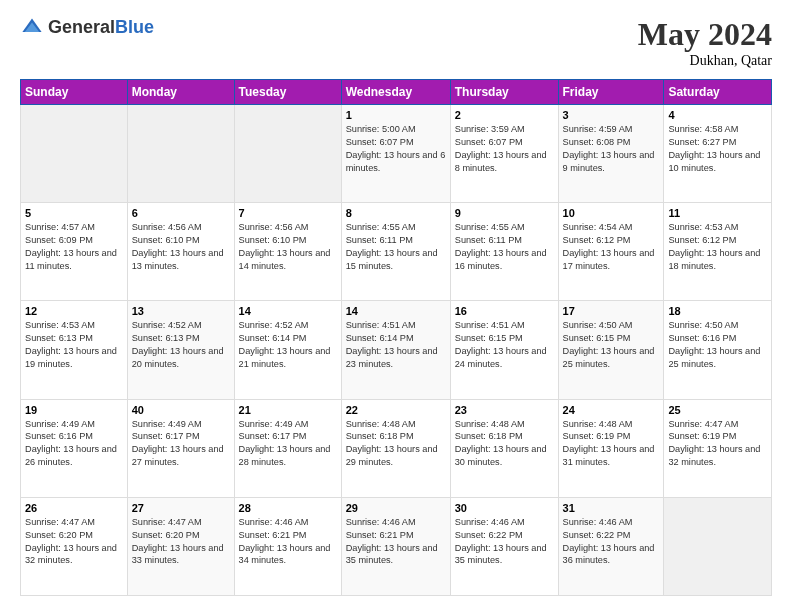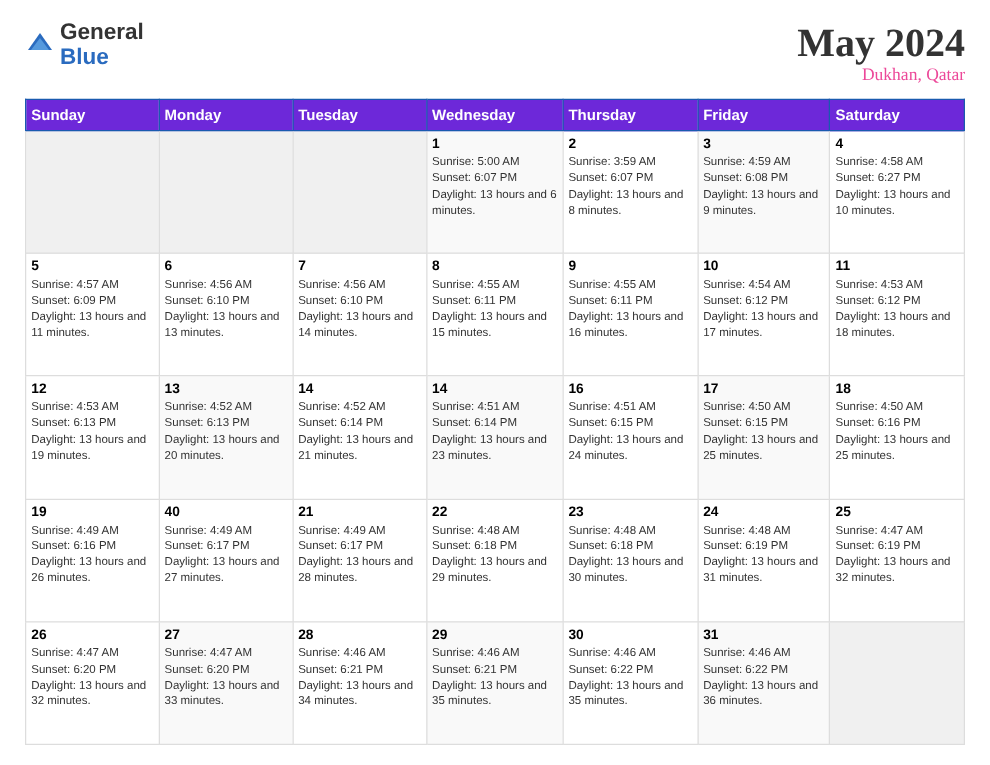--- a/index.html
+++ b/index.html
@@ -23,21 +23,21 @@
       align-items: flex-start;
       margin-bottom: 10px;
     }
     .logo {
       display: flex;
       align-items: center;
       gap: 4px;
     }
     .logo-text {
       display: flex;
-      flex-direction: column;
+      flex-direction: row;
       line-height: 1.1;
     }
     .logo-general {
       font-size: 18px;
       font-weight: bold;
       color: #333;
     }
     .logo-blue {
       font-size: 18px;
       font-weight: bold;
@@ -51,30 +51,30 @@
       text-align: right;
       font-family: Liberation Serif, serif;
     }
     .main-title {
       font-size: 32px;
       font-weight: bold;
       color: #333;
     }
     .sub-title {
       font-size: 14px;
-      color: #ec4899;
+      color: #000000;
     }
     .calendar-table {
       width: 100%;
       border-collapse: collapse;
       flex: 1;
       font-size: 10px;
     }
     .calendar-table thead tr th {
-      background-color: #6d28d9;
+      background-color: #a21caf;
       color: #fff;
       padding: 5px 4px;
       text-align: left;
       font-size: 12px;
       font-weight: bold;
       border: 1px solid #1a5aaf;
     }
     .calendar-table tbody tr td {
       vertical-align: top;
       padding: 4px 4px;

